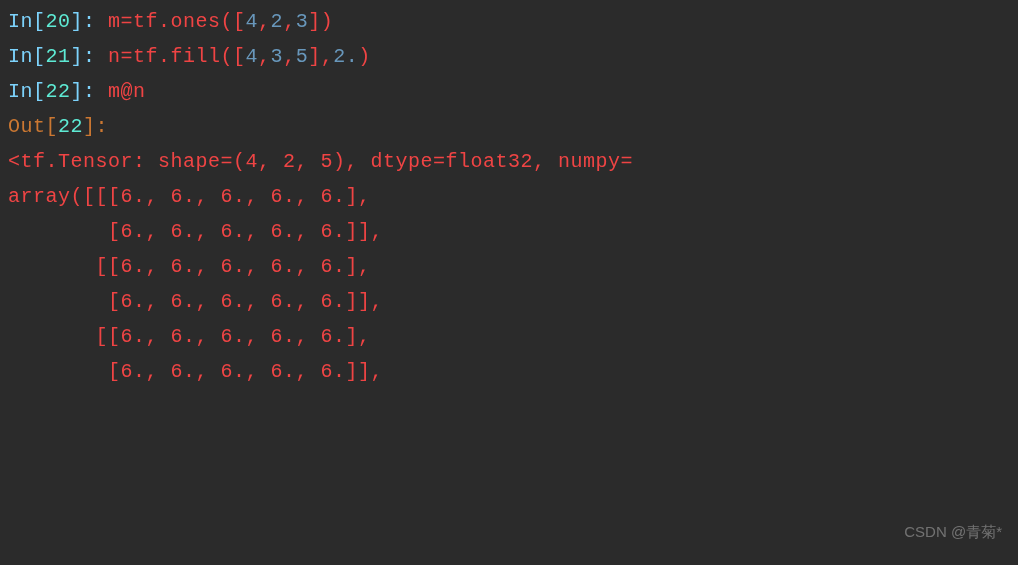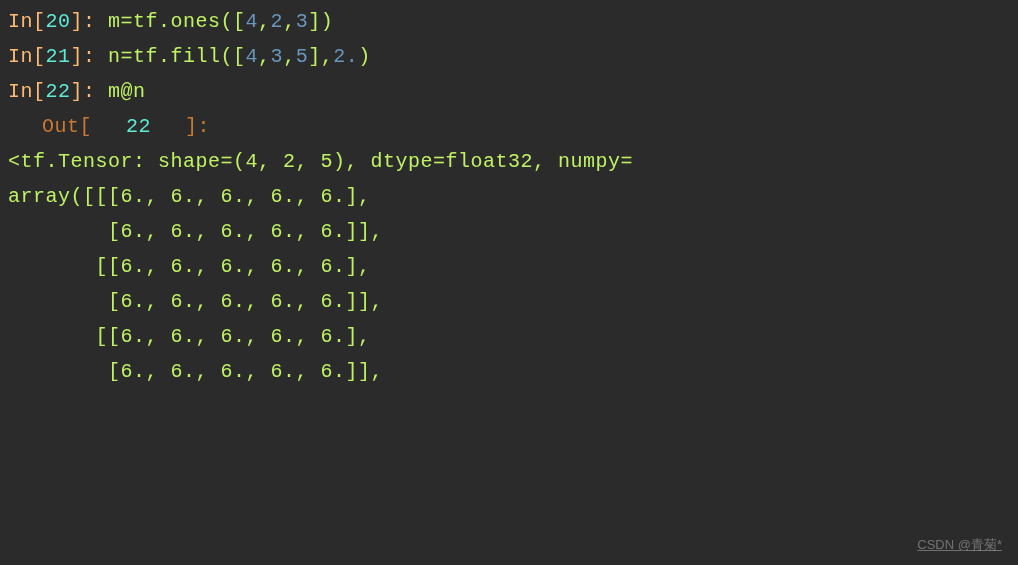--- a/index.html
+++ b/index.html
@@ -17,44 +17,42 @@
       width: 1018px;
       height: 565px;
       overflow: hidden;
       position: relative;
       letter-spacing: 0.5px;
     }
     .line {
       white-space: pre;
     }
     .prompt-in {
-      color: #fdba74;
+      color: #7dd3fc;
     }
     .prompt-out {
       color: #cc7832;
-      margin-left: 34px;
     }
     .bracket-num {
       color: #5eead4;
     }
     .code-text {
-      color: #bef264;
+      color: #ef4444;
     }
     .number {
       color: #6897bb;
     }
     .watermark {
       position: absolute;
-      bottom: 8px;
+      bottom: 20px;
       right: 16px;
       color: rgba(200, 200, 200, 0.45);
-      font-size: 13px;
+      font-size: 15px;
       font-family: Arial, sans-serif;
       letter-spacing: 0;
-      text-decoration: underline;
     }
   </style>
 </head>
 <body>
 
 <div class="line"><span class="prompt-in">In[</span><span class="prompt-in bracket-num">20</span><span class="prompt-in">]:</span><span class="code-text"> m=tf.ones([</span><span class="number">4</span><span class="code-text">,</span><span class="number">2</span><span class="code-text">,</span><span class="number">3</span><span class="code-text">])</span></div>
 
 <div class="line"><span class="prompt-in">In[</span><span class="prompt-in bracket-num">21</span><span class="prompt-in">]:</span><span class="code-text"> n=tf.fill([</span><span class="number">4</span><span class="code-text">,</span><span class="number">3</span><span class="code-text">,</span><span class="number">5</span><span class="code-text">],</span><span class="number">2.</span><span class="code-text">)</span></div>
 
 <div class="line"><span class="prompt-in">In[</span><span class="prompt-in bracket-num">22</span><span class="prompt-in">]:</span><span class="code-text"> m@n</span></div>

